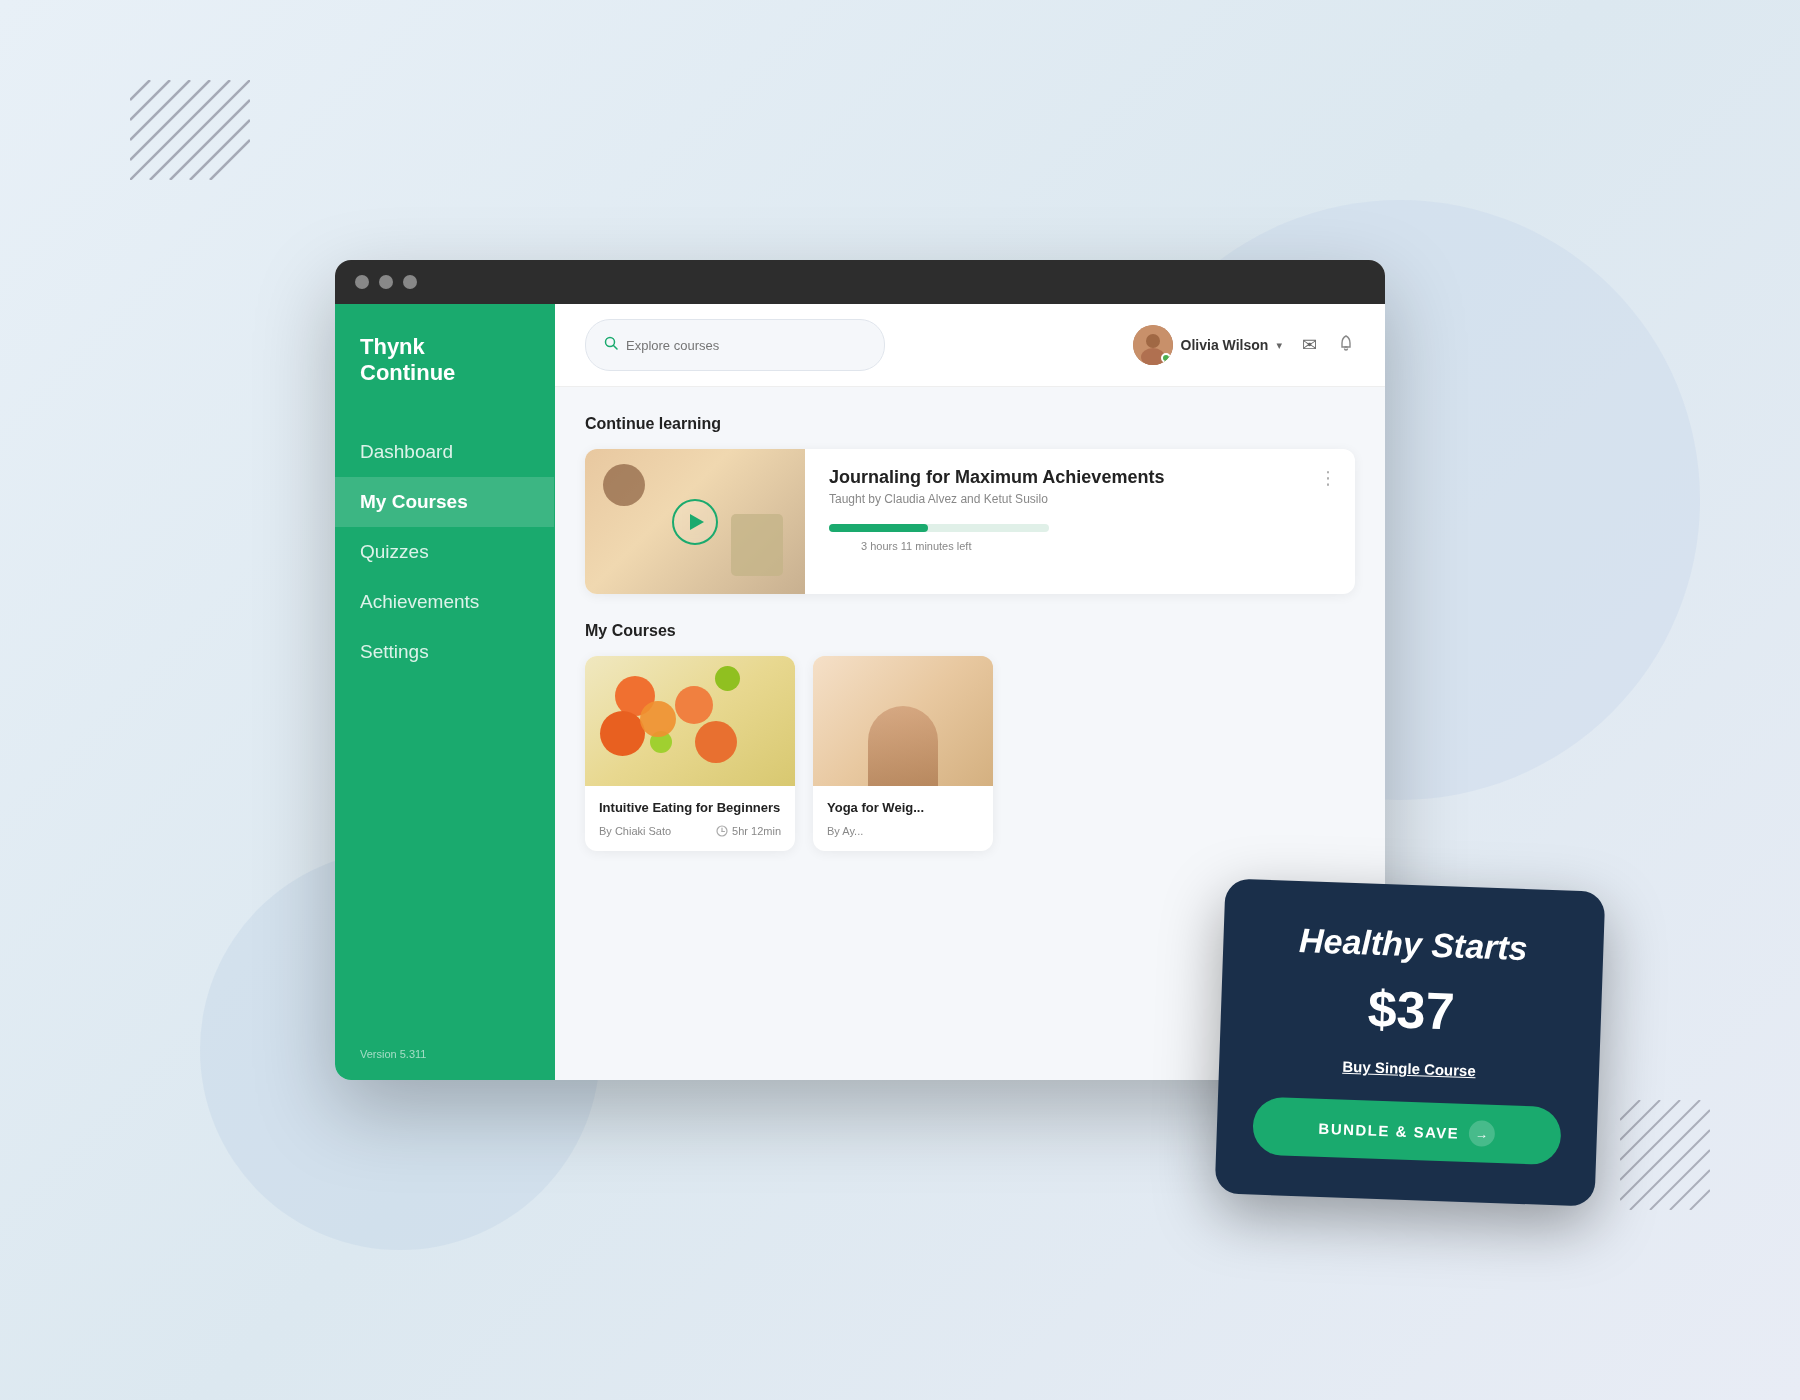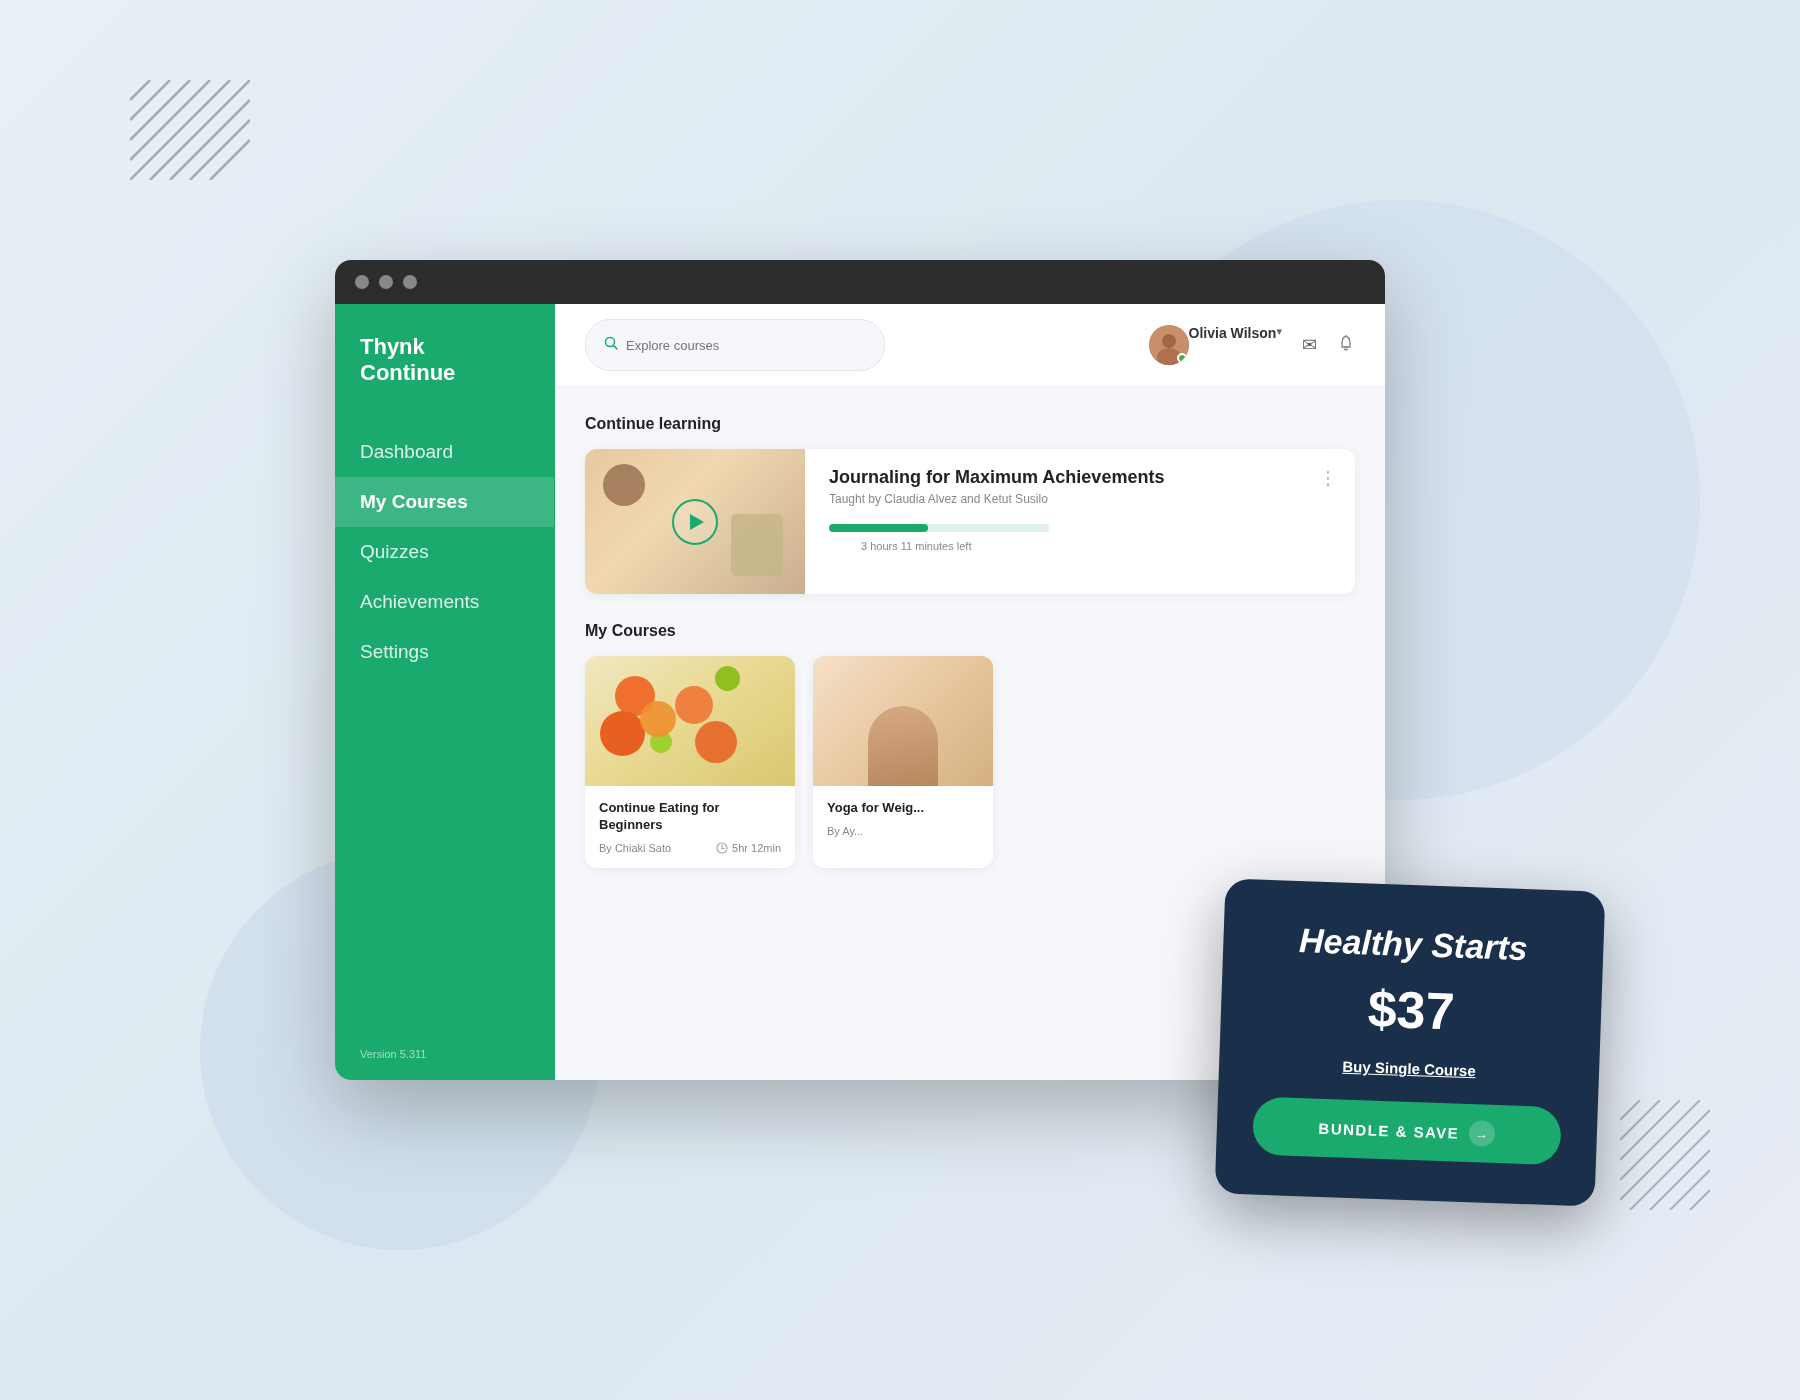--- a/index.html
+++ b/index.html
@@ -175,22 +175,22 @@
     }
 
     .header-right {
       display: flex;
       align-items: center;
       gap: 20px;
     }
 
     .user-info {
       display: flex;
-      align-items: flex-start;
-      gap: 0;
+      align-items: center;
+      gap: 8px;
       cursor: pointer;
     }
     .avatar {
       width: 40px;
       height: 40px;
       border-radius: 50%;
       background: #c8a080;
       overflow: hidden;
       position: relative;
     }
@@ -612,21 +612,21 @@
                 <div class="orange2"></div>
                 <div class="orange3"></div>
                 <div class="orange4"></div>
                 <div class="lime1"></div>
                 <div class="lime2"></div>
 
                 <div style="position:absolute;top:45px;left:55px;width:36px;height:36px;background:#f09030;border-radius:50%;opacity:0.9;"></div>
               </div>
             </div>
             <div class="course-card-body">
-              <div class="course-card-title">Continue Eating for Beginners</div>
+              <div class="course-card-title">Intuitive Eating for Beginners</div>
               <div class="course-meta">
                 <span class="course-author">By Chiaki Sato</span>
                 <span class="course-duration">
                   <svg width="12" height="12" viewBox="0 0 12 12" fill="none" xmlns="http://www.w3.org/2000/svg">
                     <circle cx="6" cy="6" r="5" stroke="#aaa" stroke-width="1.2"></circle>
                     <line x1="6" y1="3" x2="6" y2="6.5" stroke="#aaa" stroke-width="1.2" stroke-linecap="round"></line>
                     <line x1="6" y1="6.5" x2="8.5" y2="6.5" stroke="#aaa" stroke-width="1.2" stroke-linecap="round"></line>
                   </svg>
                   <span>5hr 12min</span>
                 </span>

